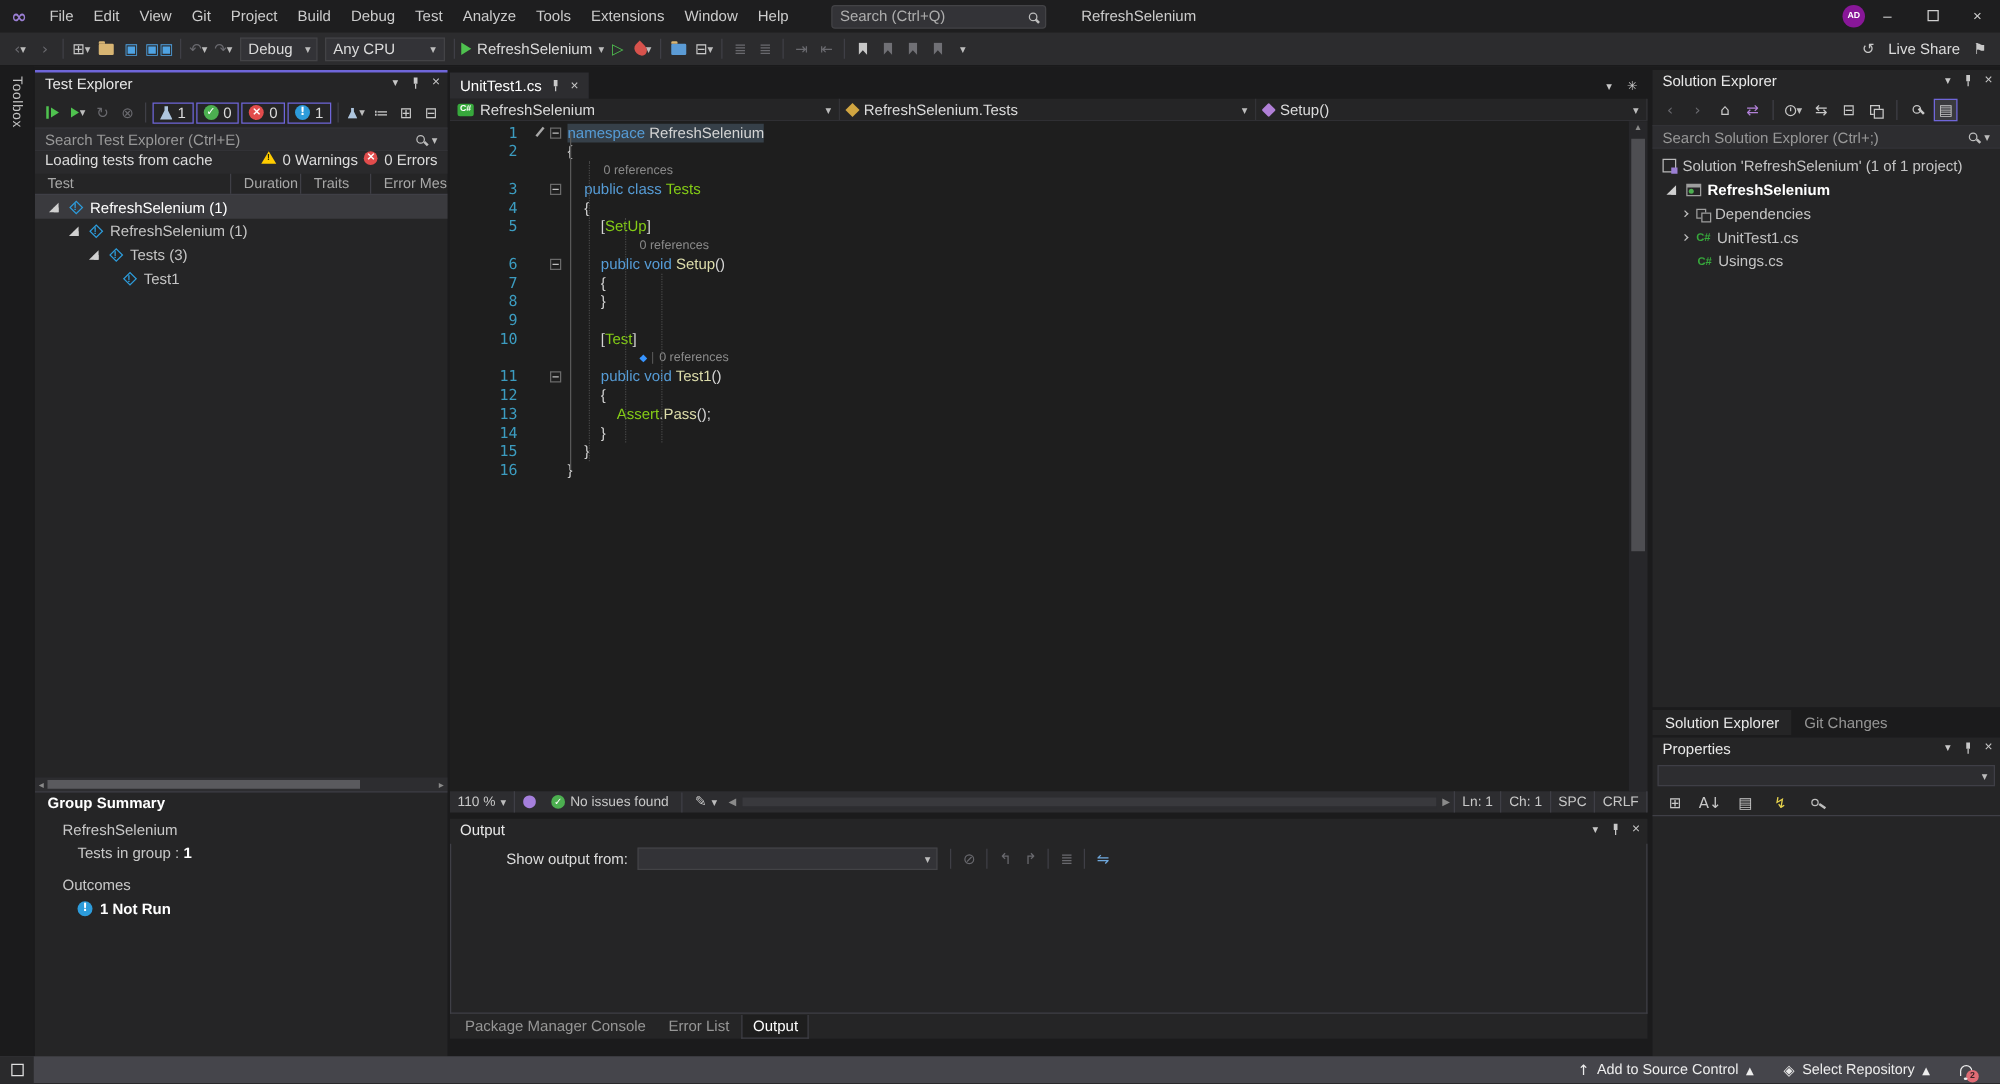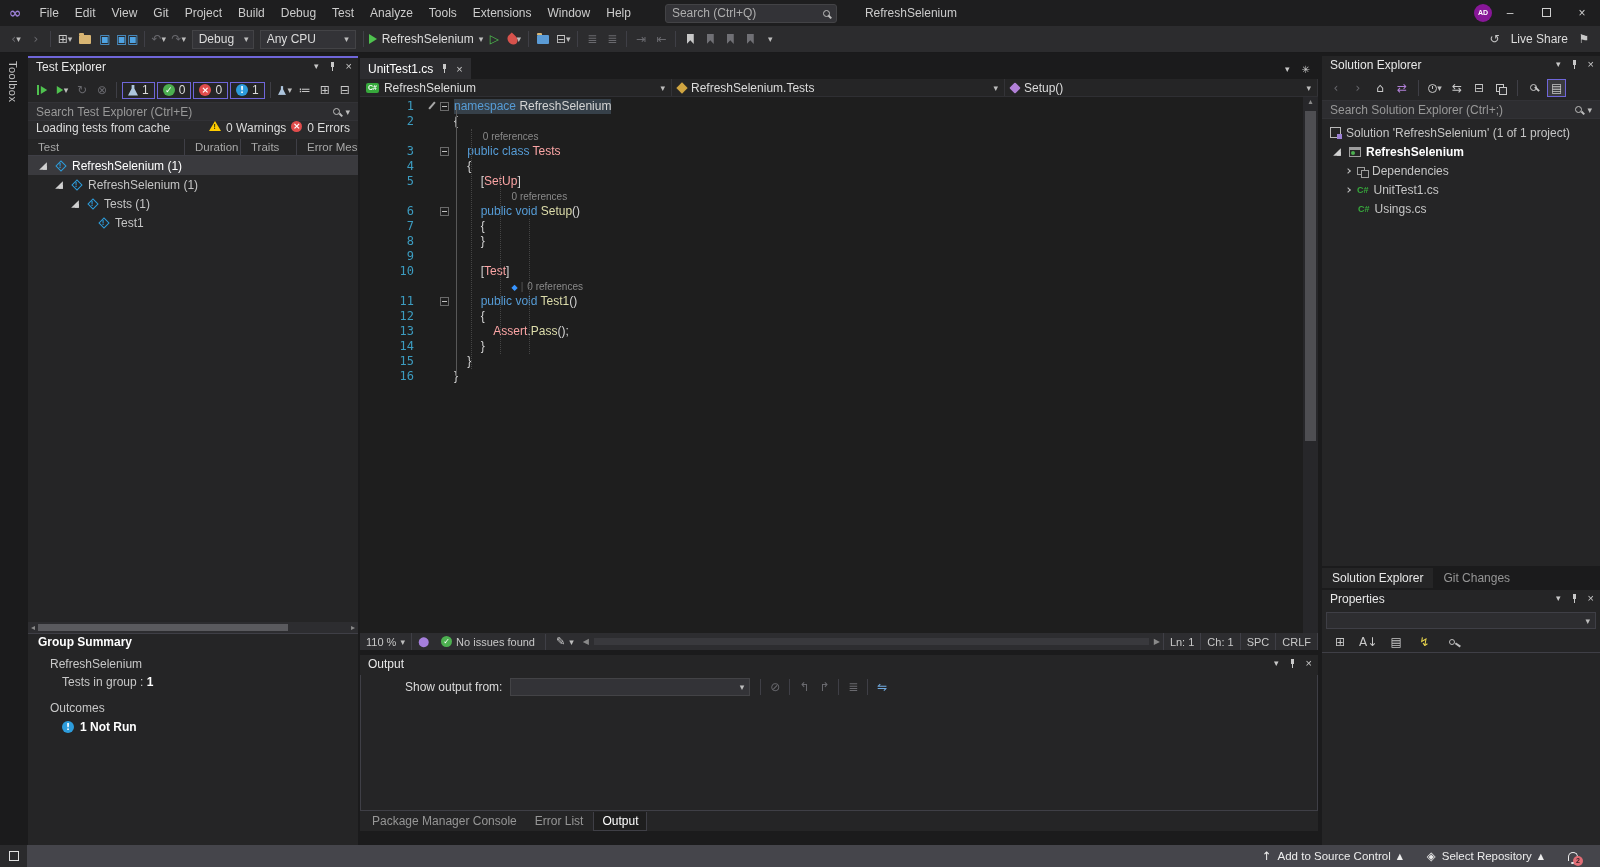--- a/index.html
+++ b/index.html
@@ -81,21 +81,21 @@
   .methcube{width:8px;height:8px;background:#B180D7;transform:rotate(45deg);border-radius:1px;display:inline-block;}
   .codearea{position:absolute;left:0;top:41px;width:943px;height:536px;background:#1E1E1E;padding-top:2px;}
   .crow{display:flex;height:15px;}
   .ln{width:66px;padding-right:12px;text-align:right;color:#3C9CC0;font:12px/15px "DejaVu Sans Mono",monospace;flex:none;}
   .pencol{width:12px;flex:none;position:relative;}
   .pen::before{content:"";position:absolute;width:2px;height:9px;background:#A8A8A8;left:5px;top:2px;transform:rotate(40deg);}
   .foldcol{width:14px;flex:none;position:relative;}
   .foldbox{position:absolute;left:2px;top:3px;width:9px;height:9px;border:1px solid #6A6A6A;background:#1E1E1E;z-index:2;}
   .foldbox::after{content:"";position:absolute;left:1px;top:3px;width:5px;height:1px;background:#C0C0C0;}
   .codetext{white-space:pre;font:12px/15px "DejaVu Sans Mono",monospace;color:#D4D4D4;padding-left:2px;}
-  .tok-kw{color:#569CD6;} .tok-pl{color:#D4D4D4;} .tok-ty{color:#fca5a5;} .tok-me{color:#DCDCAA;}
+  .tok-kw{color:#569CD6;} .tok-pl{color:#D4D4D4;} .tok-ty{color:#84cc16;} .tok-me{color:#DCDCAA;}
   .hlbg{background:#364049;display:inline-block;}
   .lens{font:10px/15px "Liberation Sans",sans-serif;color:#8A8A8A;}
   .lensdiamond{color:#3794FF;font-size:8px;margin-right:3px;}
   .lensbar{color:#5A5A5A;margin-right:4px;}
   .guide{position:absolute;width:0;border-left:1px dotted #454545;}
   .foldline{position:absolute;left:96px;width:1px;background:#585858;}
   .vscroll{position:absolute;right:0;top:41px;width:15px;height:536px;background:#27272A;}
   .vthumb{position:absolute;left:2px;width:11px;background:#4E4E52;}
   .edstatus{position:absolute;left:0;top:577px;width:958px;height:17px;background:#2D2D30;display:flex;align-items:center;font-size:11px;color:#C8C8C8;}
   .edbox{padding:0 6px;border-right:1px solid #3F3F46;height:100%;display:flex;align-items:center;gap:4px;}
@@ -332,21 +332,21 @@
           <span class="diam">
             <i>!</i>
           </span>
           <span>RefreshSelenium (1)</span>
         </div>
         <div class="trow" style="padding-left: 40px;">
           <span class="texp exp"></span>
           <span class="diam">
             <i>!</i>
           </span>
-          <span>Tests (1)</span>
+          <span>Tests (3)</span>
         </div>
         <div class="trow" style="padding-left: 56px;">
           <span class="texp"></span>
           <span class="diam">
             <i>!</i>
           </span>
           <span>Test1</span>
         </div>
       </div>
     <div class="hscroll" style="margin-top:390px">

